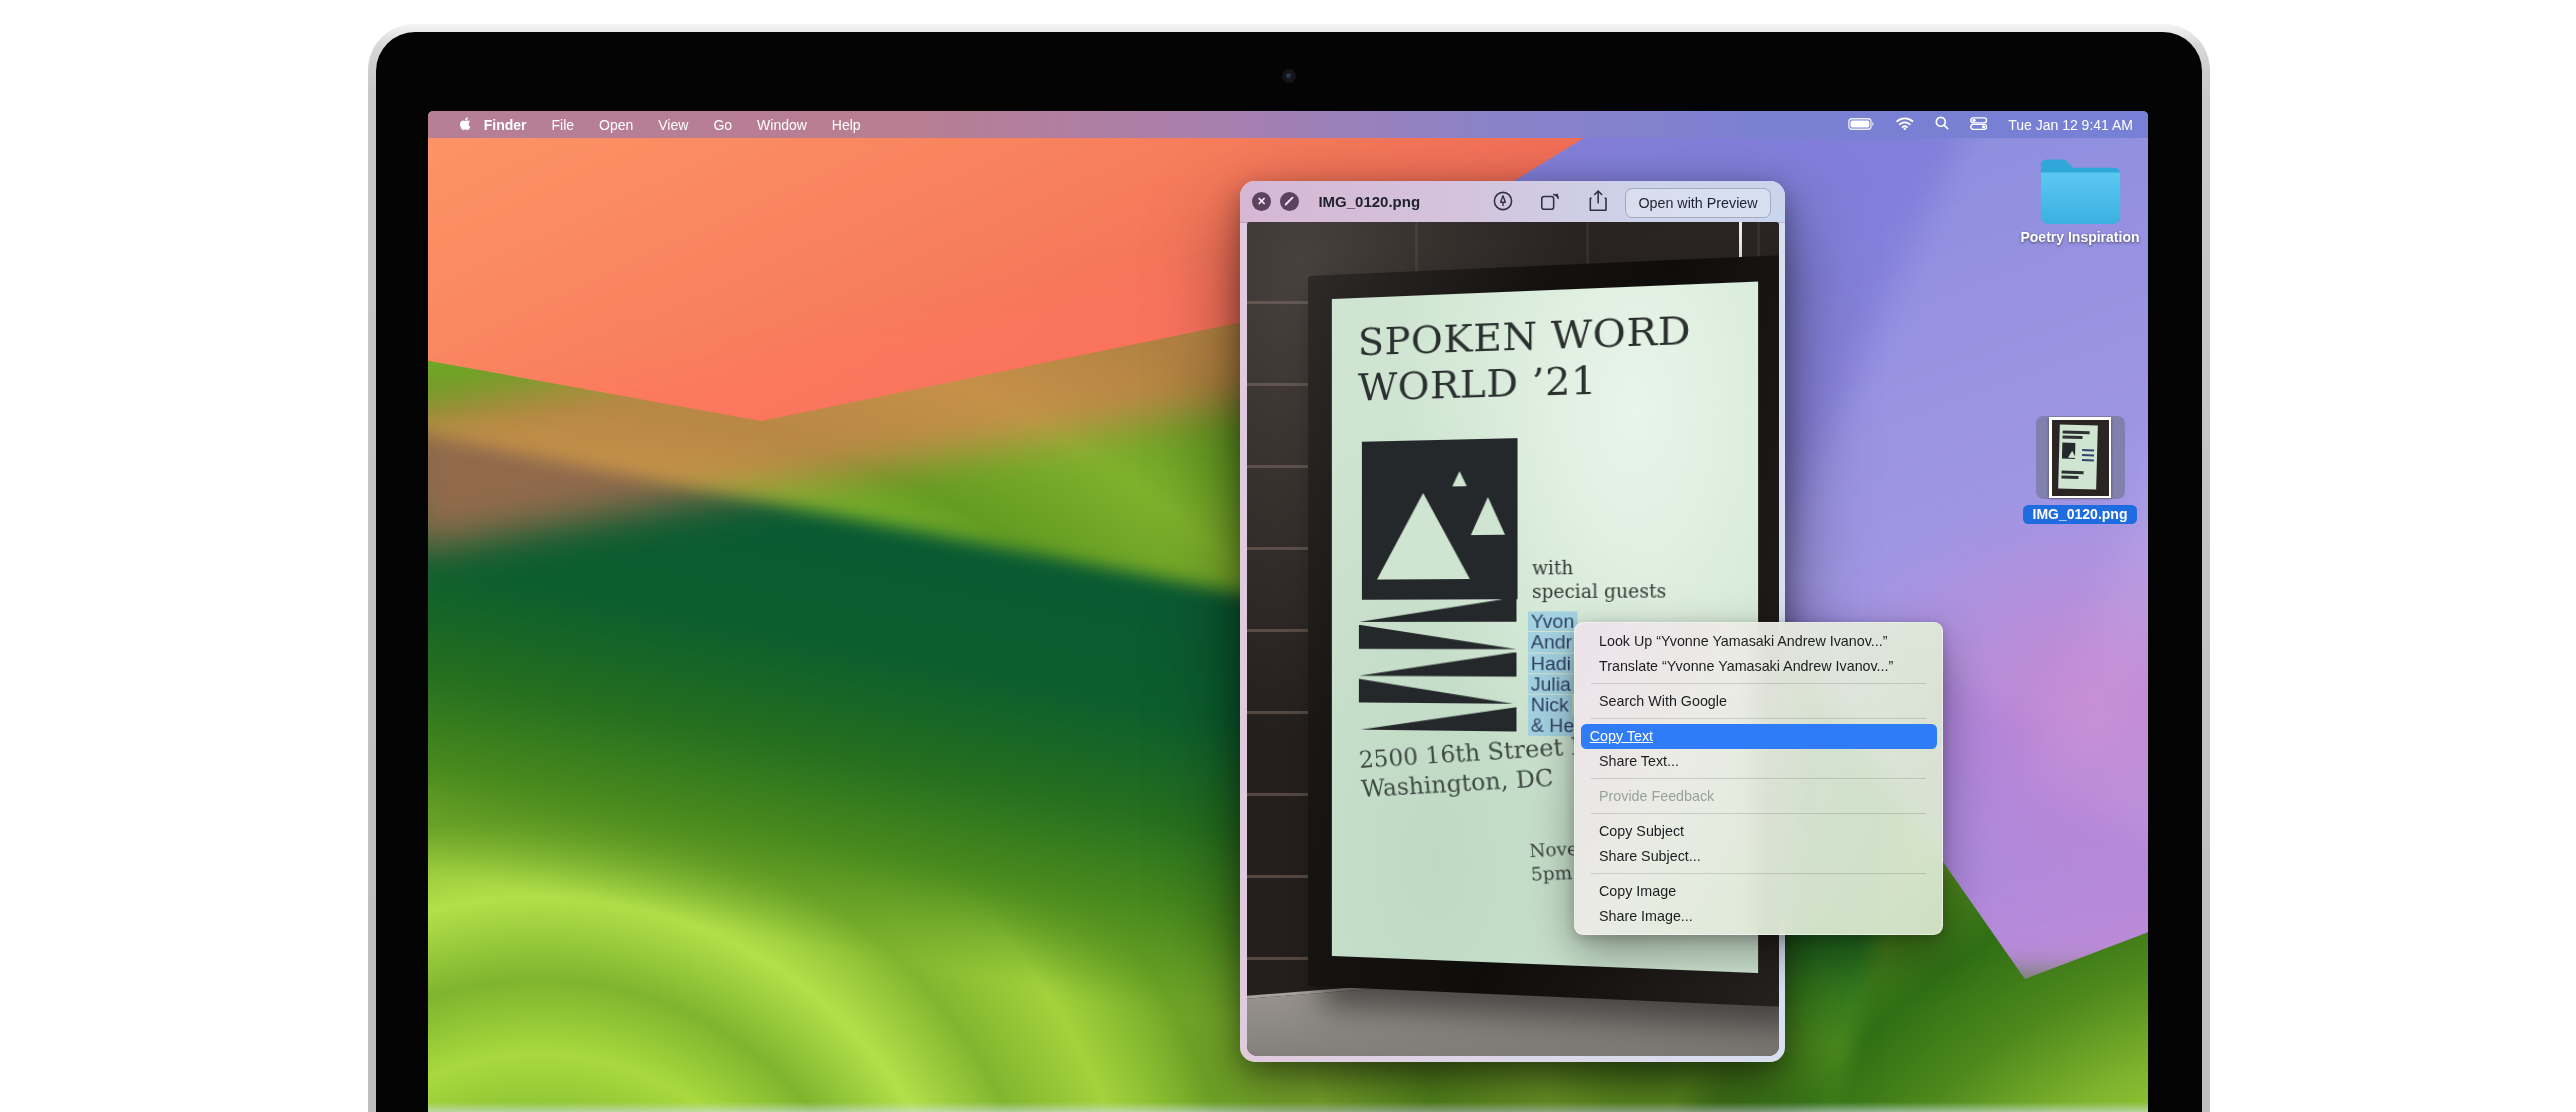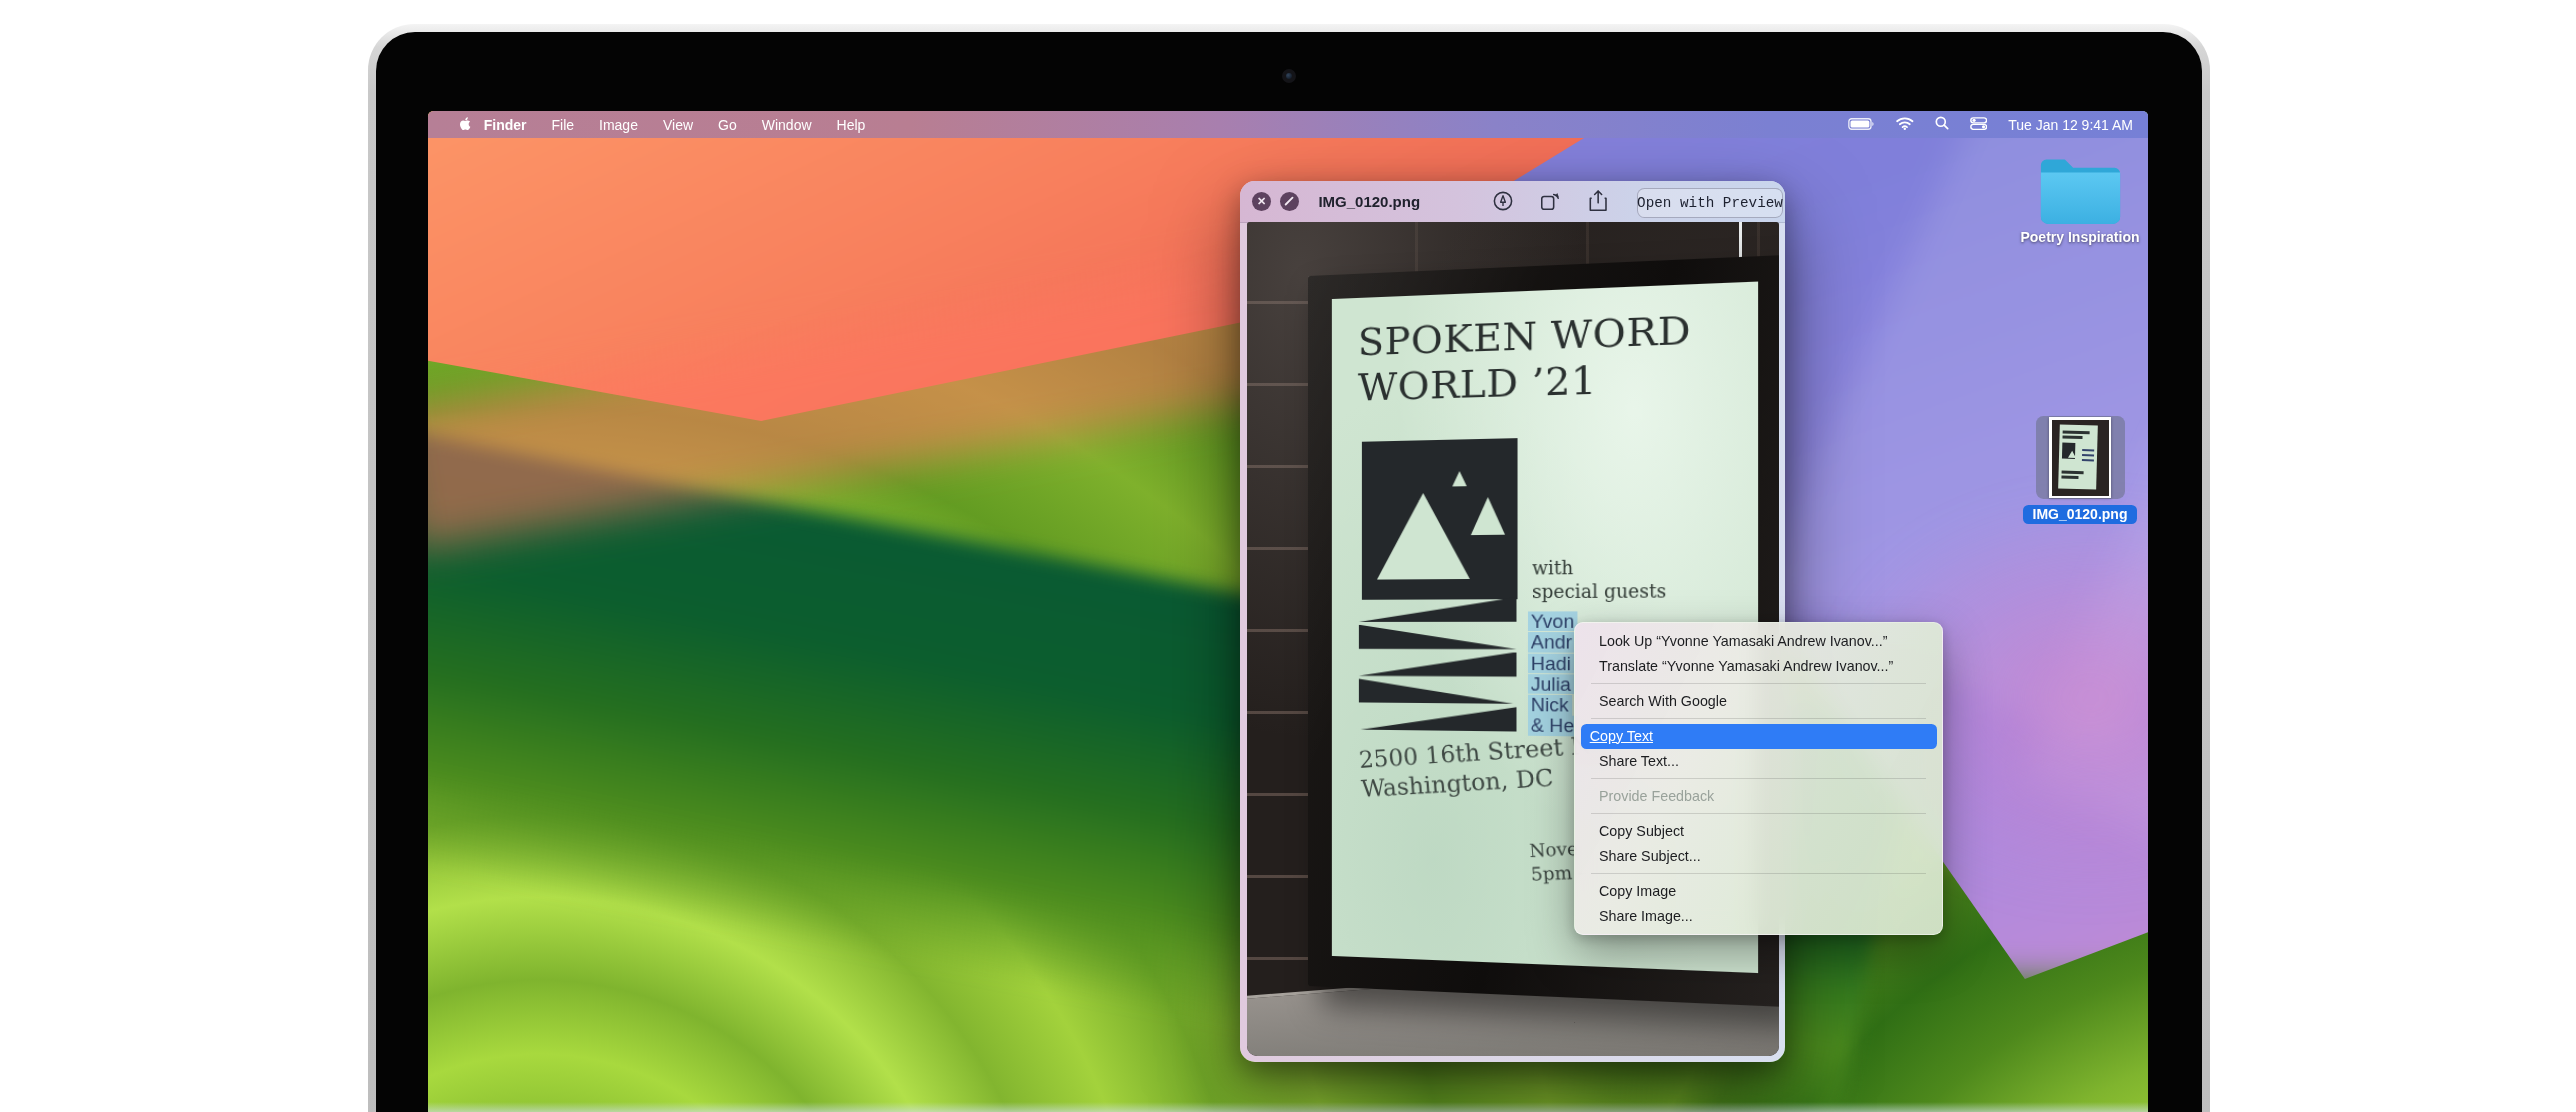--- a/index.html
+++ b/index.html
@@ -85,23 +85,23 @@
     background:linear-gradient(90deg,#e0cade 0%,#dcd6e6 45%,#d8dff0 100%);
     box-shadow:0 37px 83px rgba(0,0,0,0.5),0 9.2px 28px rgba(0,0,0,0.35);}
   .ql-titlebar{position:absolute;left:0;top:0;right:0;height:41px;border-radius:15px 15px 0 0;
     background:linear-gradient(90deg,#d6b7d3 0%,#d4c3dd 40%,#ccd2e9 72%,#c9d5ec 100%);
     border-bottom:0.9px solid rgba(70,70,95,0.18);display:flex;align-items:center;padding:0 0 0 12px;}
   .ql-circle{width:19.4px;height:19.4px;border-radius:50%;background:rgba(72,45,74,0.85);
     color:#f2e9f2;display:flex;align-items:center;justify-content:center;
     font-size:11px;font-weight:700;margin-right:8.3px;flex:0 0 auto;}
   .ql-title{margin-left:11px;font-size:15px;font-weight:700;color:#20222e;white-space:nowrap;}
   .ql-tool{position:absolute;top:8.3px;width:24px;height:24px;display:flex;align-items:center;justify-content:center;}
-  .owp-btn{position:absolute;left:397px;top:6.5px;width:144px;height:28px;border-radius:7.4px;
+  .owp-btn{position:absolute;left:385px;top:6.5px;width:144px;height:28px;border-radius:7.4px;
     border:1.4px solid rgba(90,90,115,0.4);background:rgba(255,255,255,0.25);
-    display:flex;align-items:center;justify-content:center;font-size:14.3px;color:#1d2130;white-space:nowrap;font-family:Liberation Mono, monospace;}
+    display:flex;align-items:center;justify-content:center;font-size:14.3px;color:#1d2130;white-space:nowrap;}
 
   
   .ql-photo{position:absolute;left:6.5px;top:41px;right:6.5px;bottom:6.5px;overflow:hidden;
     border-radius:2.8px 2.8px 10.2px 10.2px;background:#241f1d;}
   .wall-lines{position:absolute;inset:0;background:
     repeating-linear-gradient(180deg,rgba(0,0,0,0) 0 79px,rgba(196,164,150,0.30) 79px 82px),
     repeating-linear-gradient(90deg,rgba(0,0,0,0) 0 168px,rgba(140,115,100,0.16) 168px 171px);}
   .wall-sheen{position:absolute;inset:0;background:
     radial-gradient(ellipse at 10% 6%,rgba(130,120,115,0.38),rgba(130,120,115,0) 42%),
     radial-gradient(ellipse at 90% 30%,rgba(90,80,75,0.25),rgba(90,80,75,0) 50%);}
@@ -187,21 +187,21 @@
 
       <div class="menubar">
         <div class="mb-left">
           <span class="mb-apple">
             <svg width="15.7" height="18.5" viewBox="0 0 170 190">
               <path fill="#ffffff" d="M130.5 67.8c-.8.6-14.9 8.5-14.9 26.2 0 20.5 18 27.7 18.5 27.9-.1.4-2.9 9.9-9.5 19.5-5.9 8.5-12.1 17-21.5 17s-11.8-5.5-22.6-5.5c-10.6 0-14.3 5.7-22.9 5.7s-14.6-7.9-21.5-17.5C28.1 129.6 21.6 112 21.6 95.3c0-26.8 17.4-41 34.6-41 9.1 0 16.7 6 22.4 6 5.4 0 13.9-6.4 24.2-6.4 3.9 0 17.9.4 27.7 13.9zM99.4 42.4c4.3-5.1 7.3-12.2 7.3-19.3 0-1-.1-2-.3-2.8-7 .3-15.3 4.7-20.3 10.5-3.9 4.5-7.6 11.6-7.6 18.8 0 1.1.2 2.2.3 2.5.4.1 1.1.2 1.8.2 6.3 0 14.2-4.2 18.8-9.9z"></path>
             </svg>
           </span>
           <span class="mb-item first">Finder</span>
           <span class="mb-item">File</span>
-          <span class="mb-item">Image</span>
+          <span class="mb-item">Open</span>
           <span class="mb-item">View</span>
           <span class="mb-item">Go</span>
           <span class="mb-item">Window</span>
           <span class="mb-item">Help</span>
         </div>
         <div class="mb-right">
           <span>
             <svg width="27" height="12" viewBox="0 0 29 13">
               <rect x="0.8" y="0.8" width="24" height="11.4" rx="3" fill="none" stroke="#ffffff" stroke-width="1.4" opacity="0.85"></rect>
               <rect x="2.6" y="2.6" width="20.4" height="7.8" rx="1.8" fill="#ffffff"></rect>

